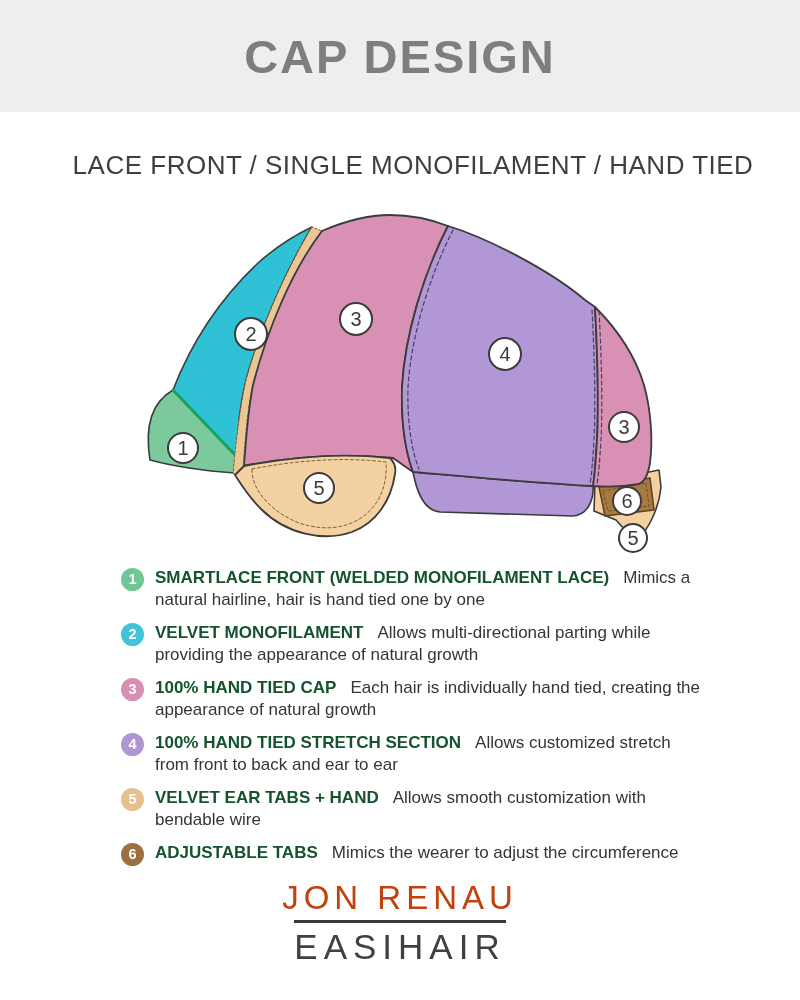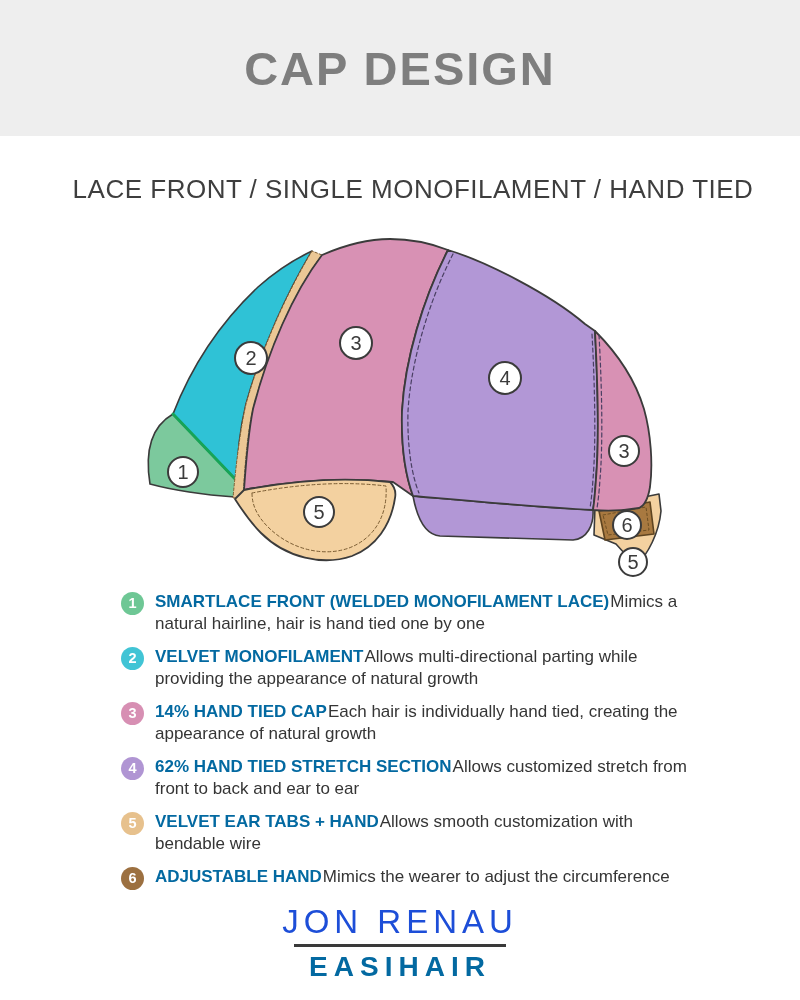--- a/index.html
+++ b/index.html
@@ -3,21 +3,21 @@
 <meta charset="utf-8">
 <style>
   * { margin:0; padding:0; box-sizing:border-box; }
   html,body { width:800px; }
   body {
     width:800px; height:1000px; background:#ffffff; overflow:hidden;
     font-family:"Liberation Sans", sans-serif; color:#383838;
     position:relative;
   }
   .header {
-    width:800px; height:136px; background:#eeeeee;
+    width:800px; height:112px; background:#eeeeee;
     display:flex; align-items:center; justify-content:center;
   }
   .header h1 {
     font-size:47px; font-weight:700; color:#7e7e7e; letter-spacing:2px;
   }
   .subtitle {
     margin-top:38px; text-align:center;
     font-size:26px; font-weight:400; color:#3e3e3e; letter-spacing:0.5px;padding-left:26px;
   }
   .diagram-wrap { width:540px; height:352px; margin:24px 0 0 140px; }
@@ -29,28 +29,28 @@
   .legend-row { display:flex; align-items:flex-start; margin-bottom:11px; }
   .legend-dot {
     width:23px; height:23px; border-radius:50%; flex-shrink:0;
     color:#ffffff; font-size:14.5px; font-weight:700; line-height:23px;
     text-align:center; margin-top:1px;
   }
   .legend-text {
     margin-left:11px; max-width:548px;
     font-size:17px; line-height:22px; color:#353535;
   }
-  .legend-text .t { font-weight:700; color:#0369a1; margin-right:1px; }
+  .legend-text .t { font-weight:700; color:#14532d; margin-right:14px; }
   .footer { margin-top:13px; text-align:center; }
   .brand-top {
-    font-size:33px; font-weight:400; color:#1d4ed8; letter-spacing:5px;
+    font-size:33px; font-weight:400; color:#c2410c; letter-spacing:5px;
   }
   .brand-rule { width:212px; height:3px; background:#3a3a3a; margin:3px auto 4px auto; }
   .brand-bottom {
-    font-size:28px; font-weight:700; color:#0369a1; letter-spacing:6px;
+    font-size:35px; font-weight:400; color:#404040; letter-spacing:6px;
   }
 </style>
 </head>
 <body>
 
 <div class="header">
   <h1>CAP DESIGN</h1>
 </div>
 
 <div class="subtitle">LACE FRONT / SINGLE MONOFILAMENT / HAND TIED</div>
@@ -116,33 +116,33 @@
   <div class="legend-row">
     <div class="legend-dot" style="background: rgb(110, 199, 149);">1</div>
     <div class="legend-text"><span class="t">SMARTLACE FRONT (WELDED MONOFILAMENT LACE)</span><span>Mimics a natural hairline, hair is hand tied one by one</span></div>
   </div>
   <div class="legend-row">
     <div class="legend-dot" style="background: rgb(65, 196, 213);">2</div>
     <div class="legend-text"><span class="t">VELVET MONOFILAMENT</span><span>Allows multi-directional parting while providing the appearance of natural growth</span></div>
   </div>
   <div class="legend-row">
     <div class="legend-dot" style="background: rgb(215, 143, 179);">3</div>
-    <div class="legend-text"><span class="t">14% HAND TIED CAP</span><span>Each hair is individually hand tied, creating the appearance of natural growth</span></div>
+    <div class="legend-text"><span class="t">100% HAND TIED CAP</span><span>Each hair is individually hand tied, creating the appearance of natural growth</span></div>
   </div>
   <div class="legend-row">
     <div class="legend-dot" style="background: rgb(176, 149, 211);">4</div>
-    <div class="legend-text"><span class="t">62% HAND TIED STRETCH SECTION</span><span>Allows customized stretch from front to back and ear to ear</span></div>
+    <div class="legend-text"><span class="t">100% HAND TIED STRETCH SECTION</span><span>Allows customized stretch from front to back and ear to ear</span></div>
   </div>
   <div class="legend-row">
     <div class="legend-dot" style="background: rgb(231, 193, 141);">5</div>
     <div class="legend-text"><span class="t">VELVET EAR TABS + HAND</span><span>Allows smooth customization with bendable wire</span></div>
   </div>
   <div class="legend-row">
     <div class="legend-dot" style="background: rgb(156, 112, 64);">6</div>
-    <div class="legend-text"><span class="t">ADJUSTABLE HAND</span><span>Mimics the wearer to adjust the circumference</span></div>
+    <div class="legend-text"><span class="t">ADJUSTABLE TABS</span><span>Mimics the wearer to adjust the circumference</span></div>
   </div>
 </div>
 
 <div class="footer">
   <div class="brand-top">JON RENAU</div>
   <div class="brand-rule"></div>
   <div class="brand-bottom">EASIHAIR</div>
 </div>
 
 </body></html>

